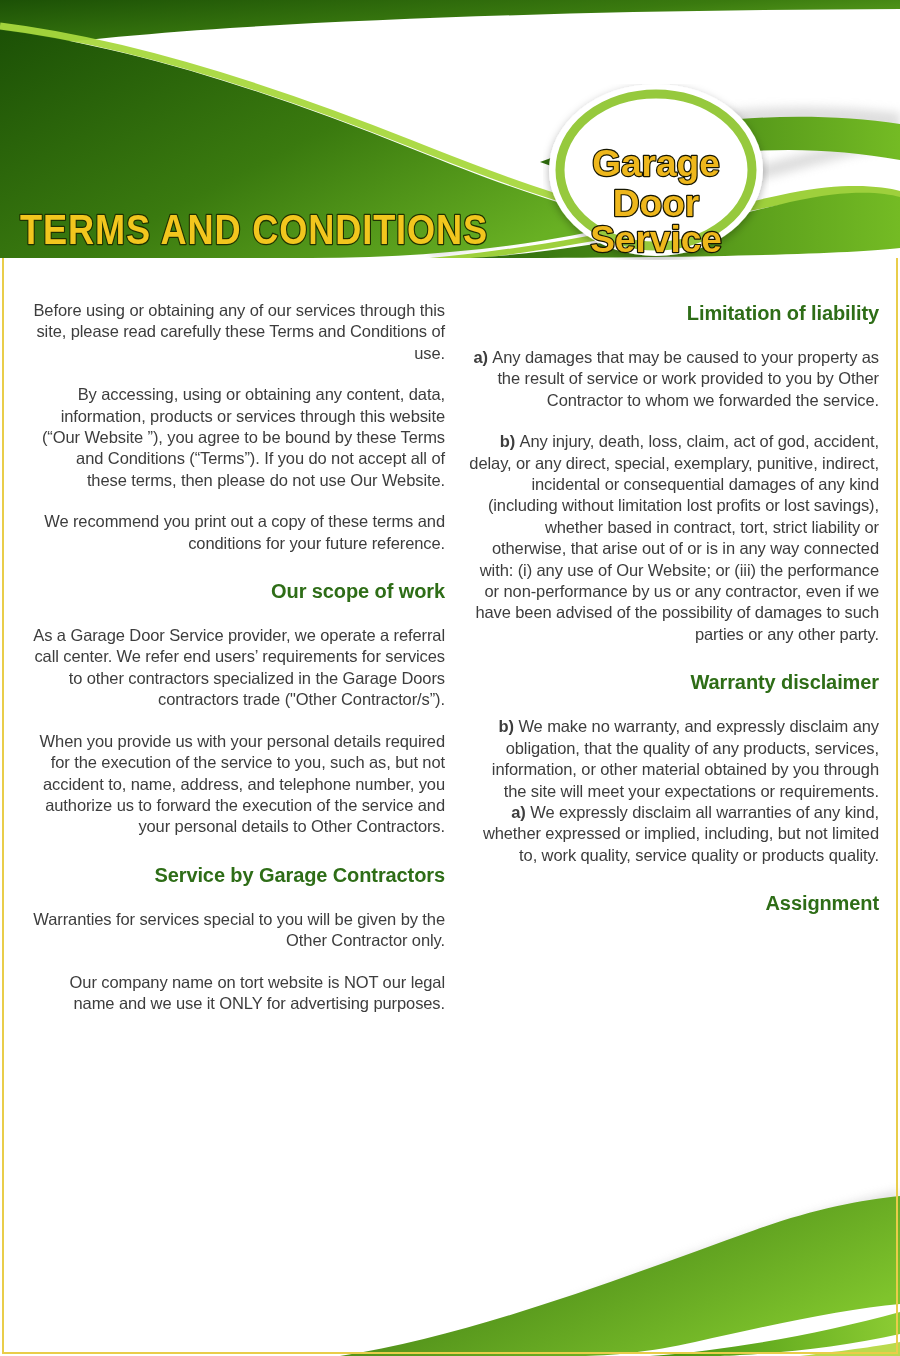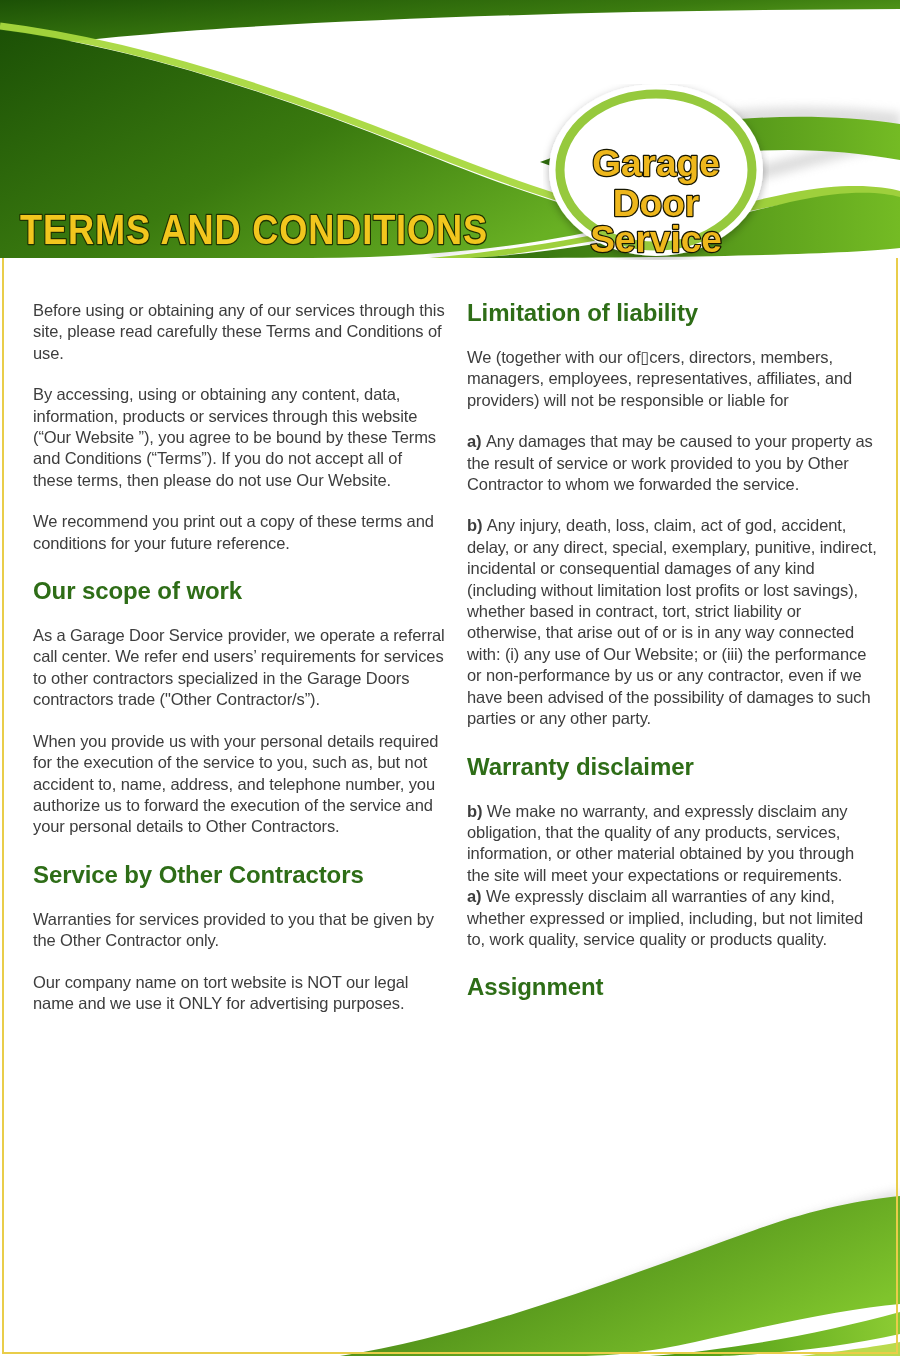--- a/index.html
+++ b/index.html
@@ -8,28 +8,28 @@
     font-family:"Liberation Sans","DejaVu Sans",sans-serif;
   }
   
   .frame{
     position:absolute;inset:2px;border:2px solid #e9cd4a;z-index:9;pointer-events:none;
   }
   .header-svg{position:absolute;top:0;left:0;z-index:10;display:block;}
   .badge-svg{position:absolute;left:543px;top:84px;z-index:12;display:block;}
   .footer-svg{position:absolute;bottom:0;left:0;z-index:8;display:block;}
   .content{
-    position:absolute;top:300px;left:33px;width:846px;display:flex;gap:22px;z-index:6;
+    position:absolute;top:300px;left:33px;width:846px;display:flex;gap:22px;z-index:6;text-align:right;
   }
   .col{width:412px;color:#3d3d3d;font-size:16.5px;line-height:21.4px;letter-spacing:-0.1px;}
   .para{margin:0 0 20px 0;}
   .seg{display:block;}
   .lead{font-weight:bold;}
   .sec-heading{
-    font-size:24px;line-height:26px;color:#2e6d17;font-weight:bold;margin:24px 0 21px 0;
+    font-size:20px;line-height:26px;color:#2e6d17;font-weight:bold;margin:24px 0 21px 0;
   }
   .col > :first-child{margin-top:0;}
 </style>
 </head>
 <body>
 
 <div class="page">
 
   <div class="frame"></div>
 
@@ -92,33 +92,30 @@
         <p class="para">
           <span class="seg">We recommend you print out a copy of these terms and conditions for your future reference.</span>
         </p>
         <h2 class="sec-heading">Our scope of work</h2>
         <p class="para">
           <span class="seg">As a Garage Door Service provider, we operate a referral call center. We refer end users’ requirements for services to other contractors specialized in the Garage Doors contractors trade ("Other Contractor/s”).</span>
         </p>
         <p class="para">
           <span class="seg">When you provide us with your personal details required for the execution of the service to you, such as, but not accident to, name, address, and telephone number, you authorize us to forward the execution of the service and your personal details to Other Contractors.</span>
         </p>
-        <h2 class="sec-heading">Service by Other Contractors</h2>
+        <h2 class="sec-heading">Service by Garage Contractors</h2>
         <p class="para">
-          <span class="seg">Warranties for services provided to you that be given by the Other Contractor only.</span>
+          <span class="seg">Warranties for services special to you will be given by the Other Contractor only.</span>
         </p>
         <p class="para">
           <span class="seg">Our company name on tort website is NOT our legal name and we use it ONLY for advertising purposes.</span>
         </p>
       </div>
     <div class="col">
         <h2 class="sec-heading">Limitation of liability</h2>
-        <p class="para">
-          <span class="seg">We (together with our of▯cers, directors, members, managers, employees, representatives, affiliates, and providers) will not be responsible or liable for</span>
-        </p>
         <p class="para">
           <span class="seg"><b class="lead">a) </b>Any damages that may be caused to your property as the result of service or work provided to you by Other Contractor to whom we forwarded the service.</span>
         </p>
         <p class="para">
           <span class="seg"><b class="lead">b) </b>Any injury, death, loss, claim, act of god, accident, delay, or any direct, special, exemplary, punitive, indirect, incidental or consequential damages of any kind (including without limitation lost profits or lost savings), whether based in contract, tort, strict liability or otherwise, that arise out of or is in any way connected with: (i) any use of Our Website; or (iii) the performance or non-performance by us or any contractor, even if we have been advised of the possibility of damages to such parties or any other party.</span>
         </p>
         <h2 class="sec-heading">Warranty disclaimer</h2>
         <p class="para">
           <span class="seg"><b class="lead">b) </b>We make no warranty, and expressly disclaim any obligation, that the quality of any products, services, information, or other material obtained by you through the site will meet your expectations or requirements.</span>
           <span class="seg"><b class="lead">a) </b>We expressly disclaim all warranties of any kind, whether expressed or implied, including, but not limited to, work quality, service quality or products quality.</span>

